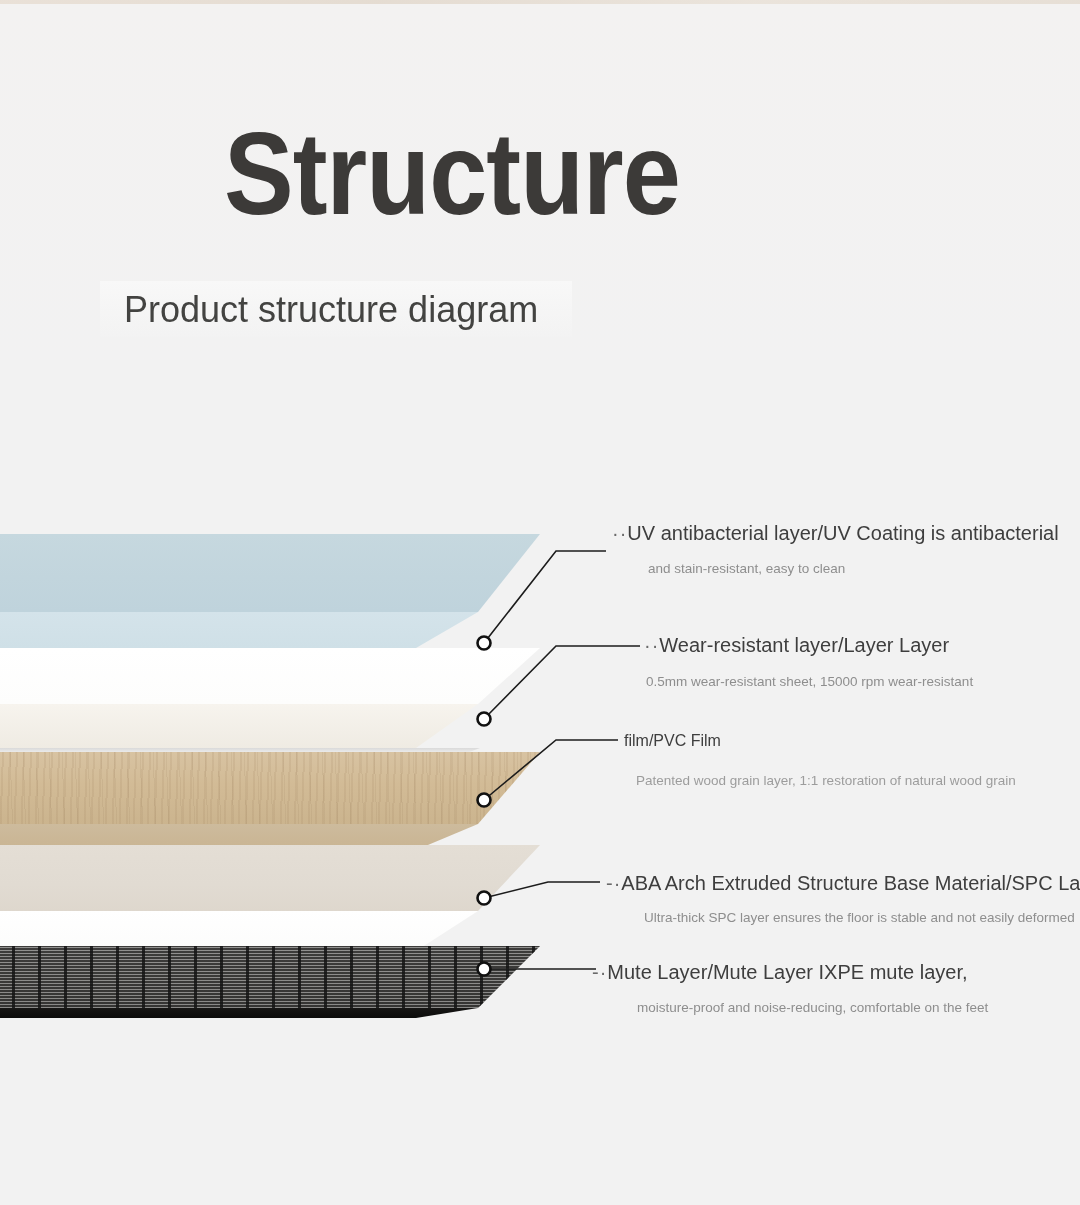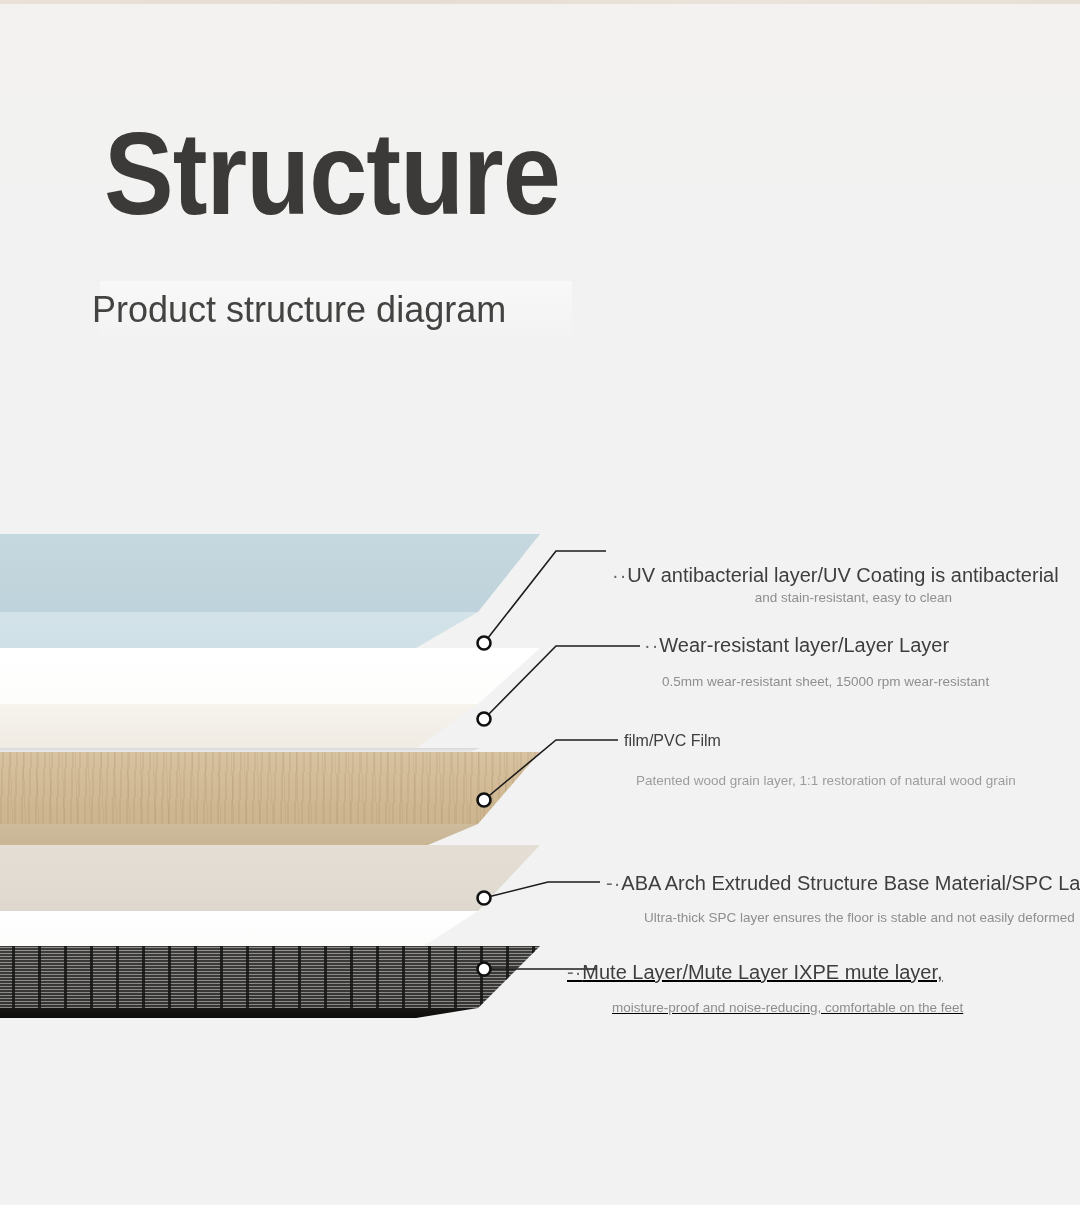--- a/index.html
+++ b/index.html
@@ -22,40 +22,40 @@
 
   
   .top-strip{
     position:absolute; left:0; top:0; width:1080px; height:4px;
     background:linear-gradient(90deg,#e9e0d6 0%, #e4dbd0 35%, #eae3da 70%, #e6ded4 100%);
     opacity:.95;
   }
 
   
   .heading{
-    position:absolute; left:104px; top:118px; width:640px;
+    position:absolute; left:104px; top:118px; width:640px;text-align:right;
   }
   .title{
     font-family:"Liberation Sans Narrow","Liberation Sans",sans-serif;
     font-weight:bold;
     font-size:116px;
     line-height:112px;
     letter-spacing:-1px;
     color:#3c3a38;
     transform:scaleX(.90);
     transform-origin:left center;
     white-space:nowrap;
   }
   .subtitle-wrap{
     position:absolute; left:100px; top:281px;
     width:472px; height:56px;
     background:linear-gradient(180deg, rgba(250,250,250,.75), rgba(244,244,244,.35));
   }
   .subtitle{
-    position:absolute; left:92px; top:288px;
+    position:absolute; left:124px; top:288px;
     font-size:36px; line-height:44px;
     color:#434341; font-weight:normal;
     white-space:nowrap;
   }
 
   
   .stack{ position:absolute; left:0; top:500px; width:620px; height:500px; }
 
   .slab{ position:absolute; left:-40px; }
 
@@ -124,34 +124,34 @@
   .callout .ttl{
     font-size:20px; line-height:26px; color:#3e3e3e;
     white-space:nowrap;
   }
   .callout .ttl .dots{ color:#6a6a6a; letter-spacing:1px; }
   .callout .sub{
     font-size:13.5px; line-height:20px; color:#8e8e8e;
     white-space:nowrap;
   }
 
-  #co-uv   { left:612px; top:562px;text-align:center; }
-  #co-uv   .sub{ margin-left:36px; }
+  #co-uv   { left:612px; top:520px; }
+  #co-uv   .sub{ margin-left:36px; margin-top:13px; }
 
   #co-wear { left:644px; top:632px; }
-  #co-wear .sub{ margin-left:18px;  margin-top:14px; }
+  #co-wear .sub{ margin-left:2px;  margin-top:14px; }
 
   #co-film { left:624px; top:726px; }
   #co-film .ttl{ font-size:16px; line-height:30px; }
   #co-film .sub{ margin-left:12px; margin-top:15px; opacity:.85; }
 
   #co-spc  { left:606px; top:870px; }
   #co-spc  .sub{ margin-left:38px; margin-top:12px; }
 
-  #co-ixpe { left:567px; top:959px;text-decoration:underline; }
+  #co-ixpe { left:592px; top:959px; }
   #co-ixpe .sub{ margin-left:45px; margin-top:13px; }
 </style>
 </head>
 <body>
 
 <div id="page">
 
   <div class="top-strip"></div>
 
   <div class="heading">

